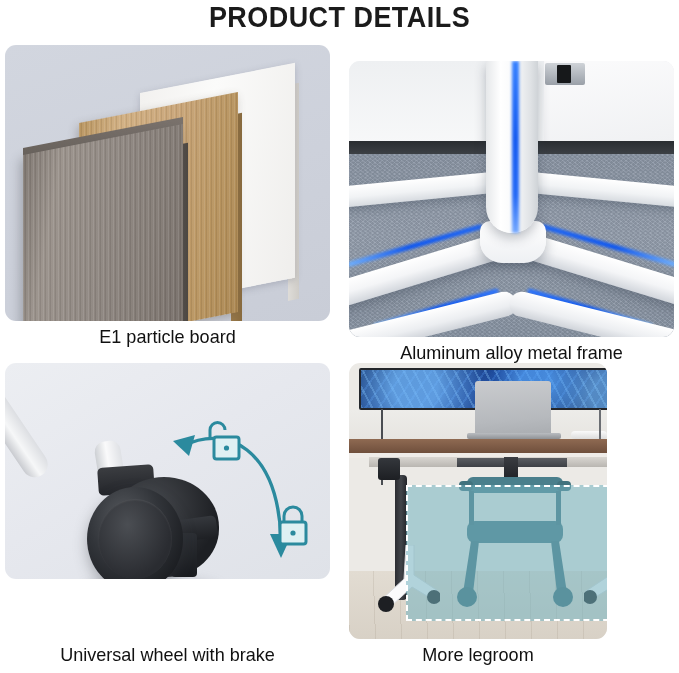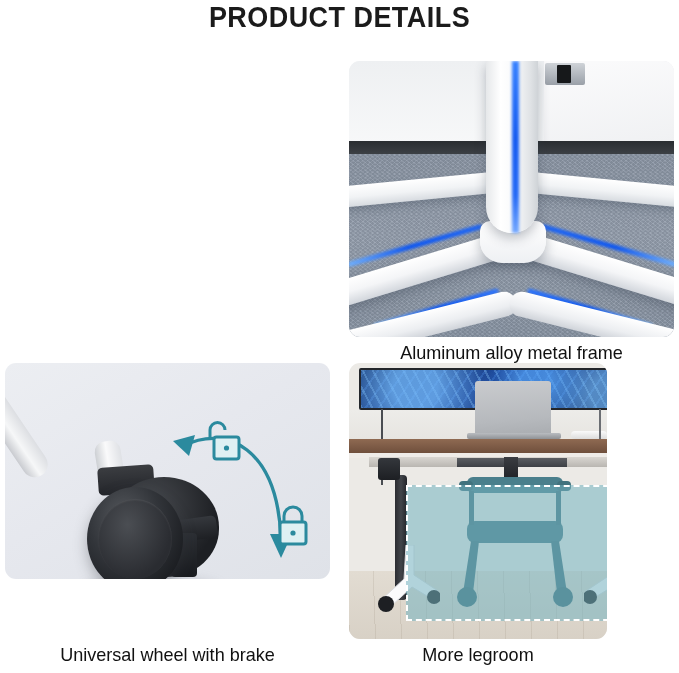--- a/index.html
+++ b/index.html
@@ -234,20 +234,36 @@
         background:rgba(116,178,192,.55);
         border:2px dashed #ffffff; }
 </style>
 </head>
 <body>
 
 <div id="page-title">PRODUCT DETAILS</div>
 
 <div class="grid">
 
+  <div class="cell tl">
+    <div class="panel p1">
+      <div class="board bw-edge"></div>
+      <div class="board bw"></div>
+      <div class="board bt-edge"></div>
+      <div class="board bt">
+          <div class="grain"></div>
+        </div>
+      <div class="board bg-edge"></div>
+      <div class="board bg-top"></div>
+      <div class="board bg">
+          <div class="grain"></div>
+        </div>
+    </div>
+    <div class="caption">E1 particle board</div>
+  </div>
 
   <div class="cell tr">
     <div class="panel p2">
       <div class="p2-upper"></div>
       <div class="p2-panelR"></div>
       <div class="p2-blk">
           <i></i>
         </div>
       <div class="p2-darkbar"></div>
       <div class="p2-floor"></div>

